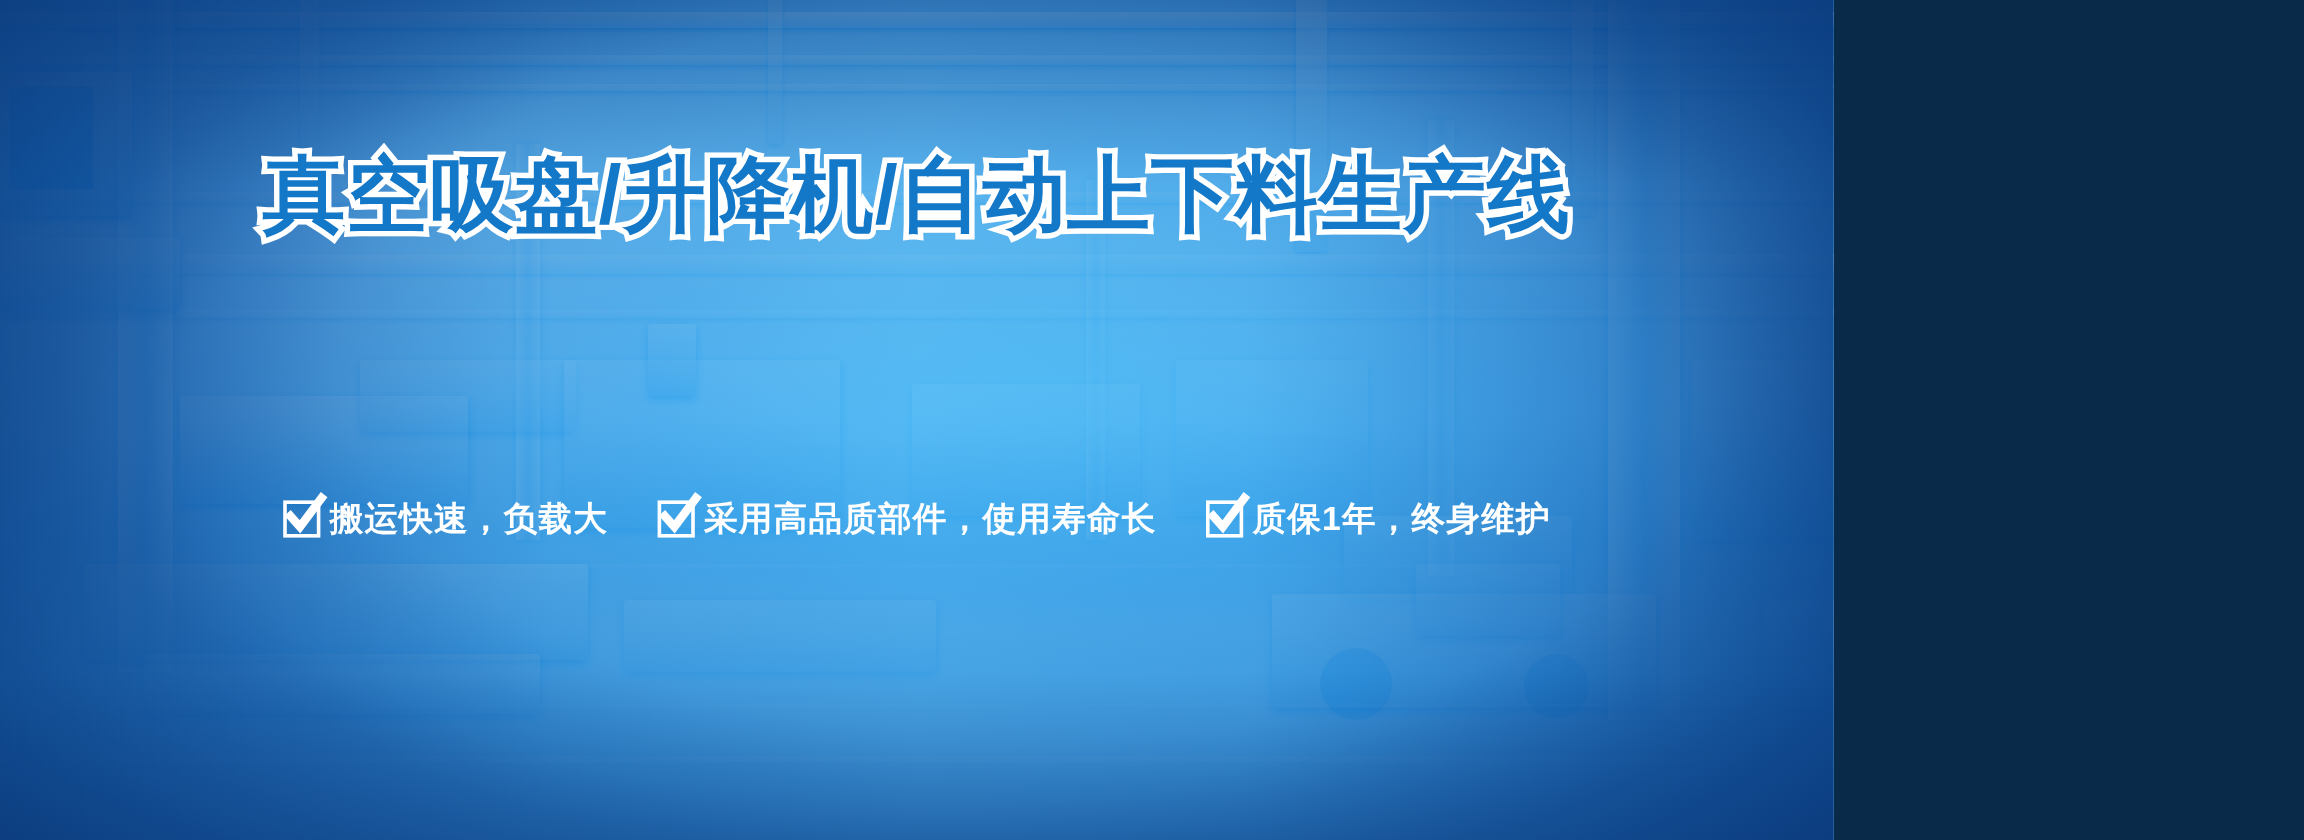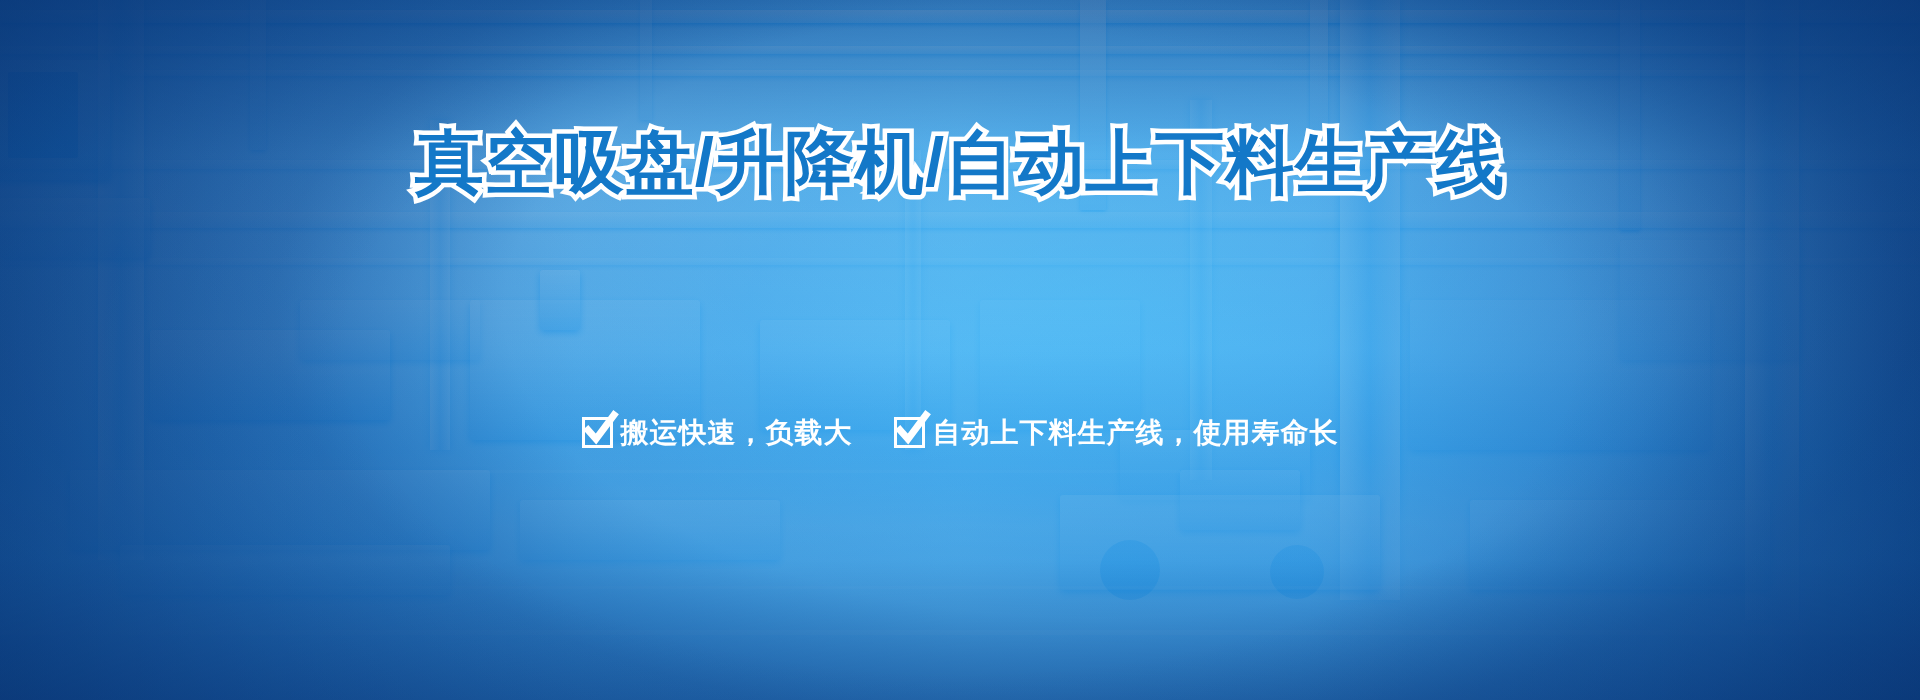--- a/index.html
+++ b/index.html
@@ -6,21 +6,21 @@
     margin: 0;
     padding: 0;
     background: #0a2a4a;
   }
   body {
     font-family: "Liberation Sans", "DejaVu Sans", sans-serif;
   }
 
   .banner {
     position: relative;
-    width: 1920px;
+    width: 1528px;
     height: 700px;
     overflow: hidden;
     background: #1a78c2;
     text-decoration: underline;
   }
 
   
   .photo {
     position: absolute;
     inset: 0;
@@ -270,19 +270,27 @@
         </span>
         <span class="feature-label">搬运快速，负载大</span>
       </div>
 
       <div class="feature">
         <span class="check-box">
           <svg viewBox="0 0 40 40" aria-hidden="true">
             <path d="M8 20 L16 29 L34 5" fill="none" stroke="#ffffff" stroke-width="7" stroke-linecap="square" stroke-linejoin="miter"></path>
           </svg>
         </span>
-        <span class="feature-label">自动上下料生产线，使用寿命长</span>
+        <span class="feature-label">采用高品质部件，使用寿命长</span>
       </div>
 
+      <div class="feature">
+        <span class="check-box">
+          <svg viewBox="0 0 40 40" aria-hidden="true">
+            <path d="M8 20 L16 29 L34 5" fill="none" stroke="#ffffff" stroke-width="7" stroke-linecap="square" stroke-linejoin="miter"></path>
+          </svg>
+        </span>
+        <span class="feature-label">质保1年，终身维护</span>
+      </div>
 
     </div>
   </div>
 </div>
 
 </body></html>

